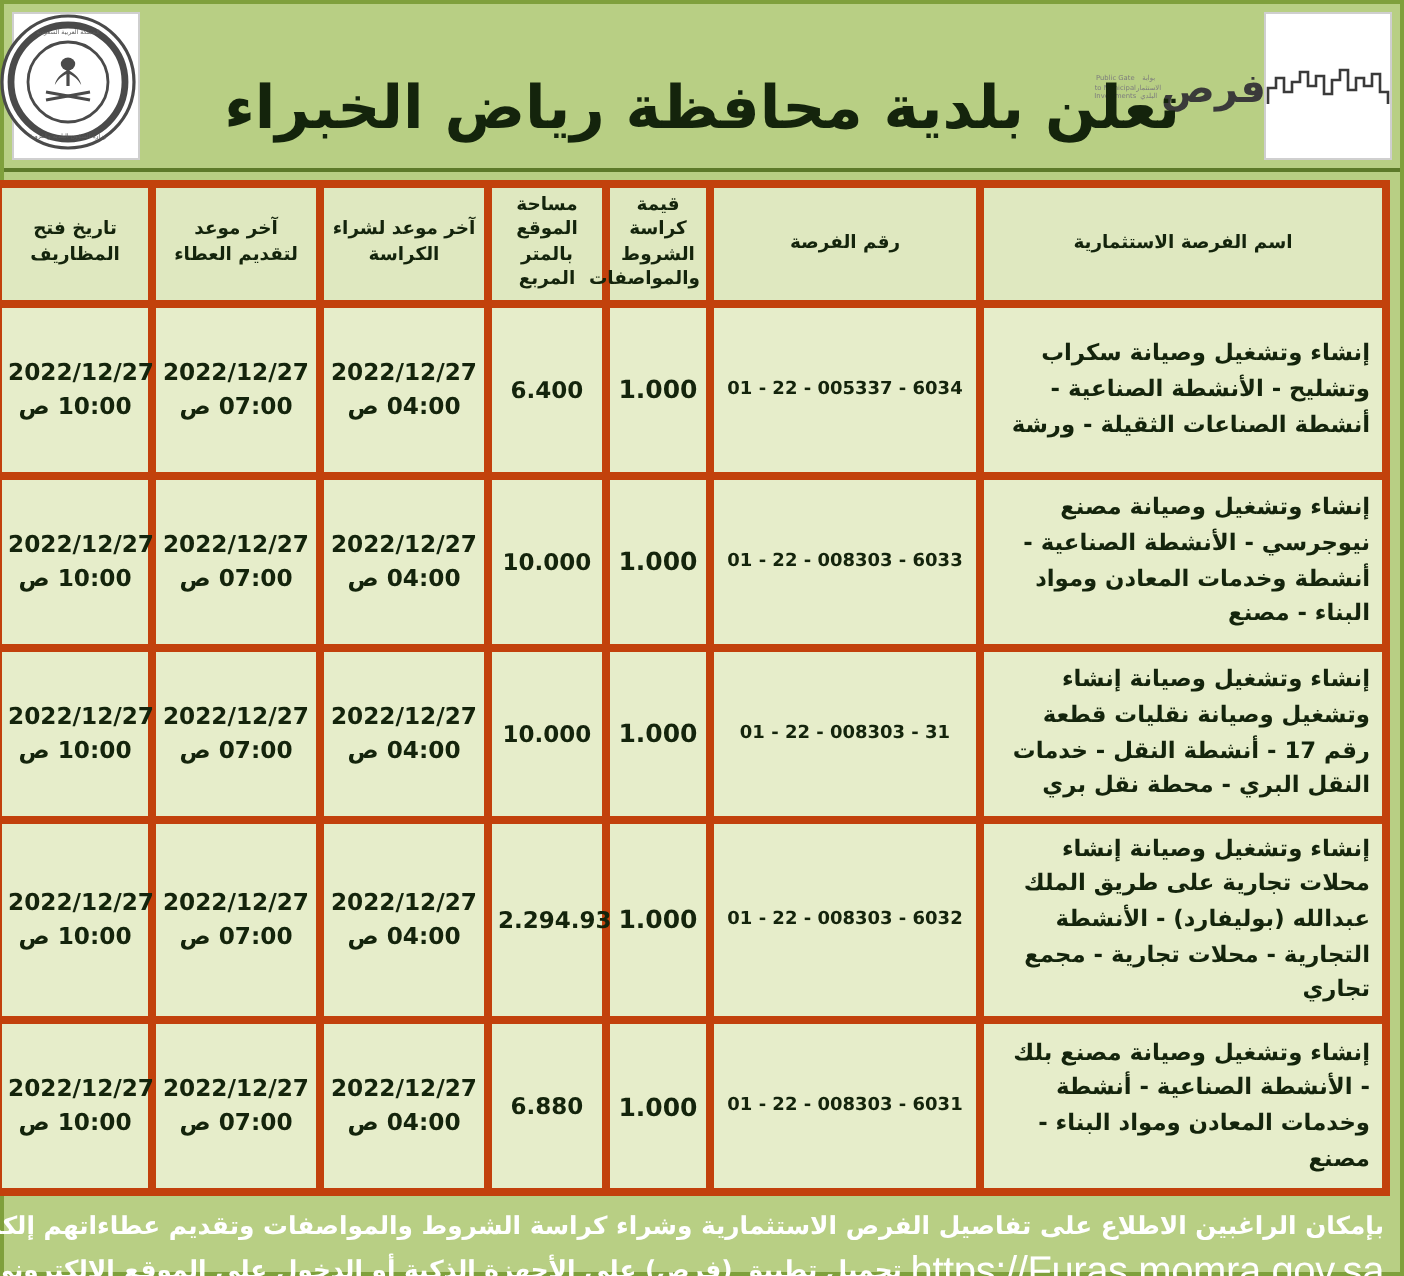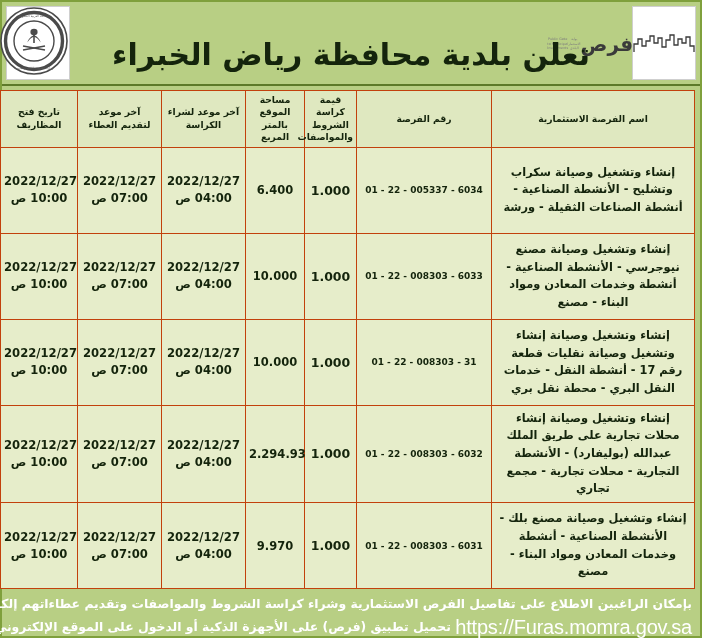--- a/index.html
+++ b/index.html
@@ -62,39 +62,39 @@
     padding:4px 5px 2px 5px;
     box-sizing:border-box;
   }
   table{
     width:100%;
     border-collapse:collapse;
     background:#e6edca;
     table-layout:fixed;
   }
   th,td{
-    border:1px solid #c2410c;
+    border:4px solid #c2410c;
     color:#14240c;
     text-align:center;
     vertical-align:middle;
     padding:3px 3px;
     box-sizing:border-box;
   }
   thead th{
     background:#dfe8c0;
     font-size:9.2px;
     font-weight:bold;
     height:50px;
     line-height:1.35;
   }
   tbody td{
     background:#e6edca;
     height:86px;
   }
-  .c-name{font-size:11.4px;font-weight:bold;line-height:1.55;text-align:center;padding:4px 6px;}
+  .c-name{font-size:11.4px;font-weight:bold;line-height:1.55;text-align:right;padding:4px 6px;}
   .c-num{font-size:9px;font-weight:bold;direction:ltr;white-space:nowrap;}
   .c-fee{font-size:12.5px;font-weight:bold;direction:ltr;}
   .c-area{font-size:11.5px;font-weight:bold;direction:ltr;}
   .c-date{font-size:11.6px;font-weight:bold;line-height:1.45;direction:ltr;text-align:center;}
   .c-date .d2{direction:rtl;}
 
   
   col.w-name{width:203px;}
   col.w-num{width:135px;}
   col.w-fee{width:52px;}
@@ -294,21 +294,21 @@
           <td class="c-date">
             <div>2022/12/27</div>
             <div class="d2">10:00 ص</div>
           </td>
         </tr>
 
         <tr>
           <td class="c-name">إنشاء وتشغيل وصيانة مصنع بلك - الأنشطة الصناعية - أنشطة وخدمات المعادن ومواد البناء - مصنع</td>
           <td class="c-num">01 - 22 - 008303 - 6031</td>
           <td class="c-fee">1.000</td>
-          <td class="c-area">9.970</td>
+          <td class="c-area">6.880</td>
           <td class="c-date">
             <div>2022/12/27</div>
             <div class="d2">04:00 ص</div>
           </td>
           <td class="c-date">
             <div>2022/12/27</div>
             <div class="d2">07:00 ص</div>
           </td>
           <td class="c-date">
             <div>2022/12/27</div>

